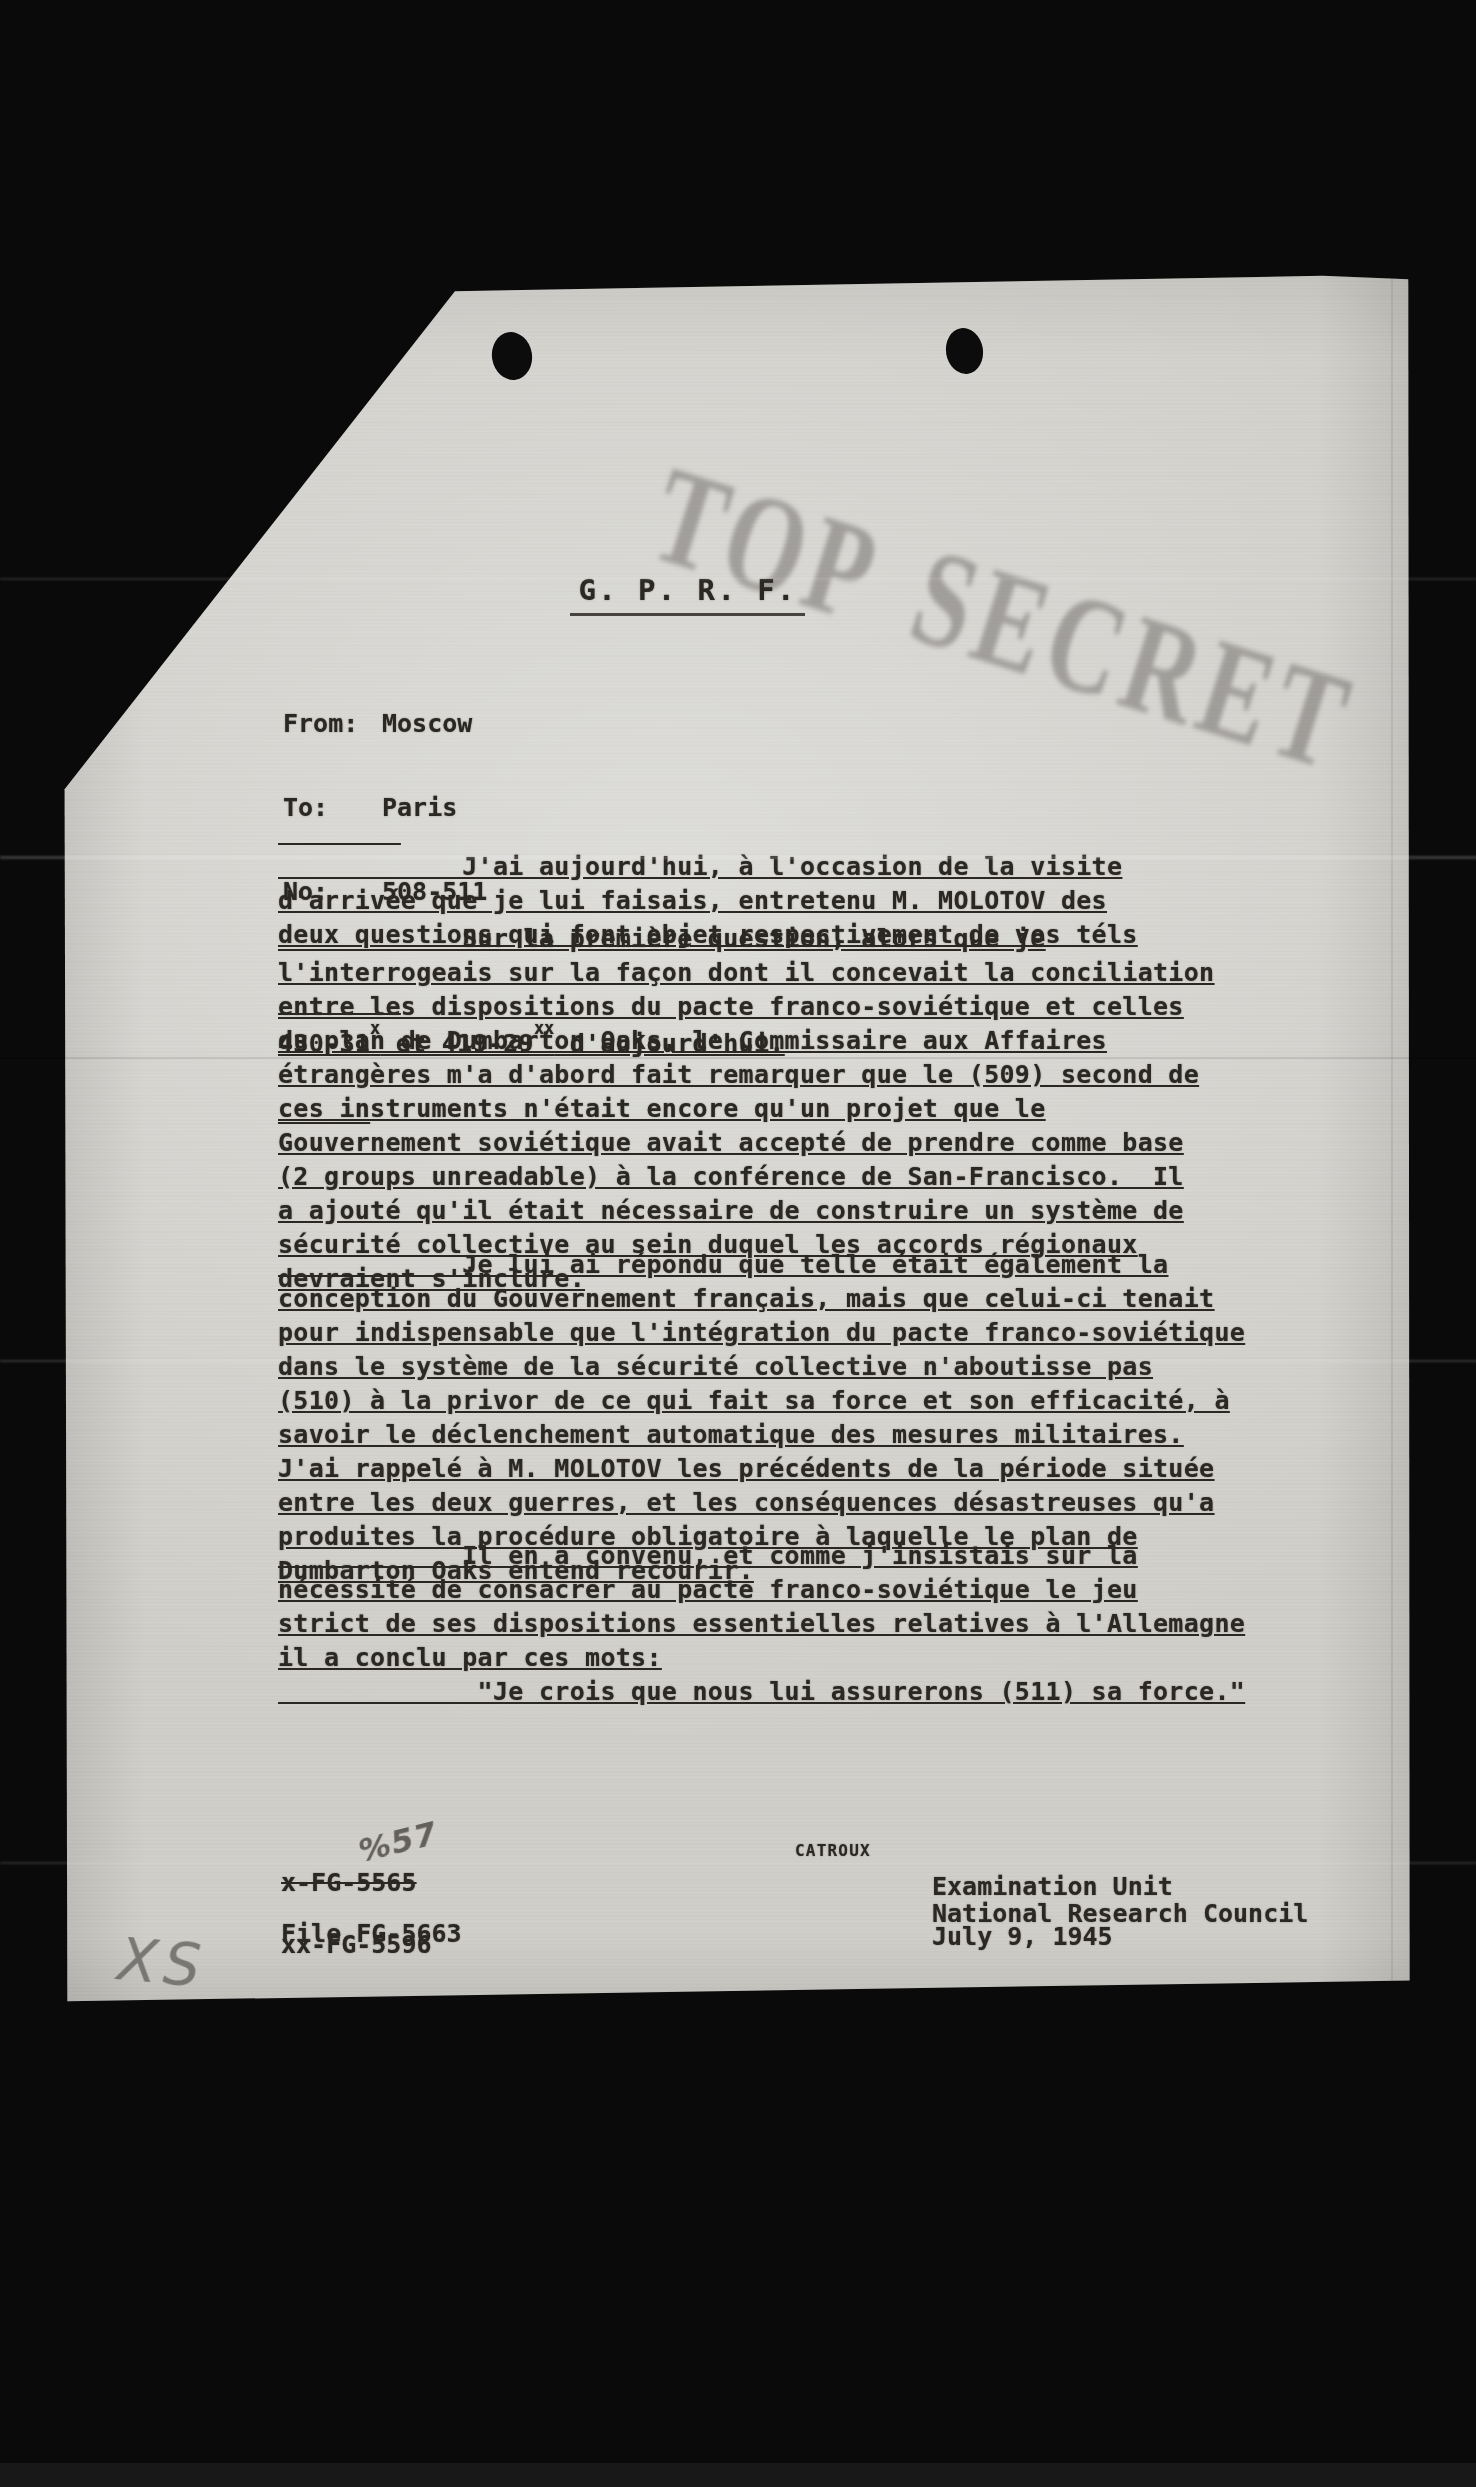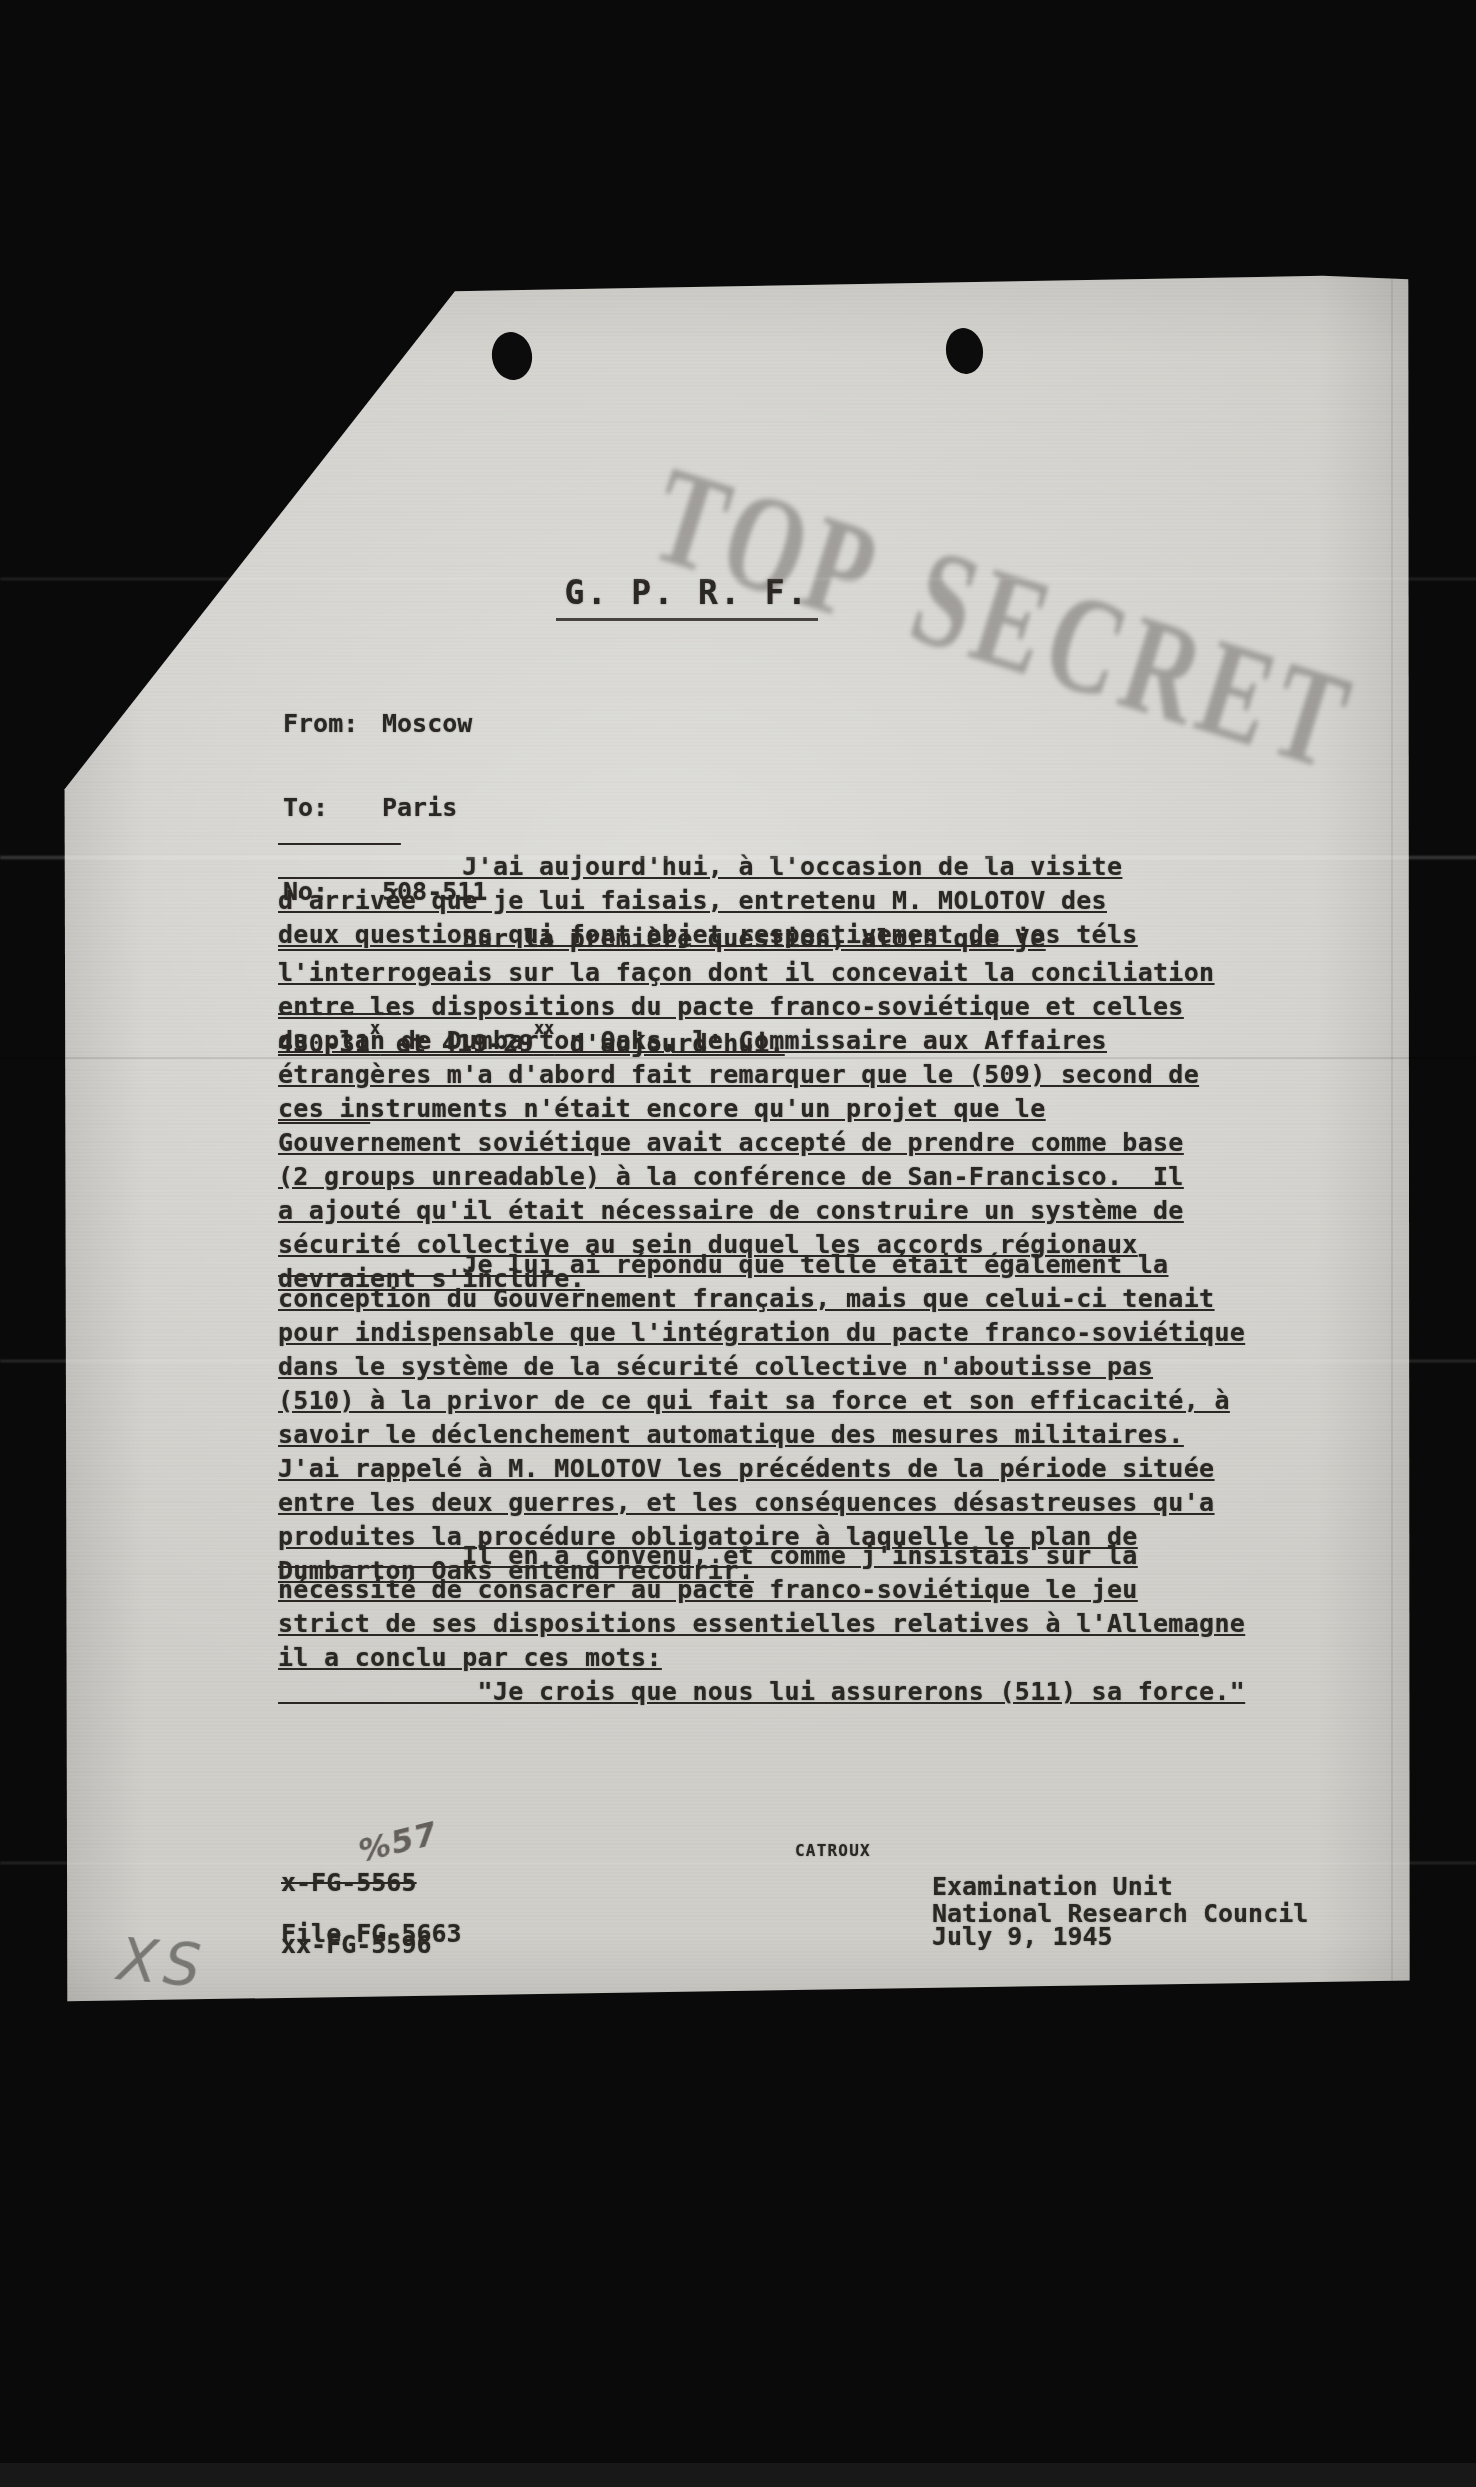--- a/index.html
+++ b/index.html
@@ -22,21 +22,21 @@
   
   .stamp{position:absolute;left:631px;top:161px;z-index:1;white-space:nowrap;
     font-family:"Liberation Serif","DejaVu Serif",serif;font-weight:bold;
     font-size:123px;letter-spacing:8.4px;word-spacing:20.4px;
     color:rgba(86,82,78,0.42);
     transform:rotate(17.5deg) scale(0.83,1.12);transform-origin:left top;
     filter:blur(2.4px);}
   
   .text-layer{position:absolute;inset:0;z-index:2;filter:blur(0.3px);}
   .typed{color:#2b2824;font-weight:bold;text-shadow:0 0 1.5px rgba(40,36,30,0.55);}
-  .doc-title{position:absolute;left:505px;top:299px;font-size:33px;letter-spacing:2.4px;
+  .doc-title{position:absolute;left:519px;top:299px;font-size:29px;letter-spacing:2.4px;
     padding:0 8.4px 6px 8.4px;border-bottom:3px solid rgba(45,40,35,0.85);}
   .hdr{position:absolute;font-size:25px;line-height:28px;white-space:pre;}
   .hdr-left{left:232px;top:380px;}
   .hdr-right{left:892px;top:381px;}
   .hdr-left .lbl{display:inline-block;width:99px;}
   .hdr-right .lbl{display:inline-block;width:101px;}
   .para{position:absolute;left:227px;font-size:25px;line-height:34px;
     white-space:pre;letter-spacing:0.3px;text-decoration:underline;}
   #p1{top:508px;}
   #p2{top:648px;}

